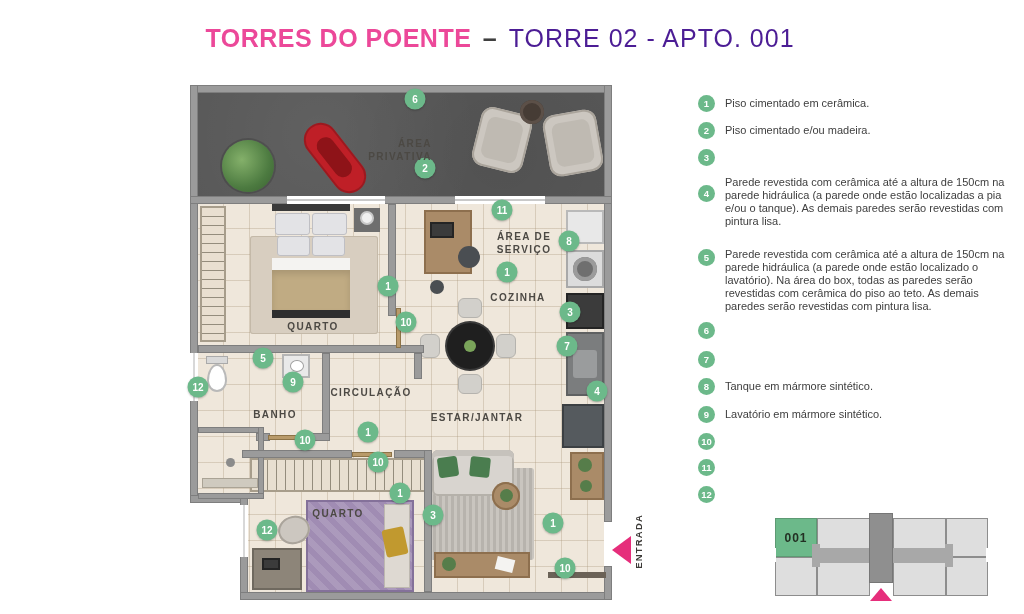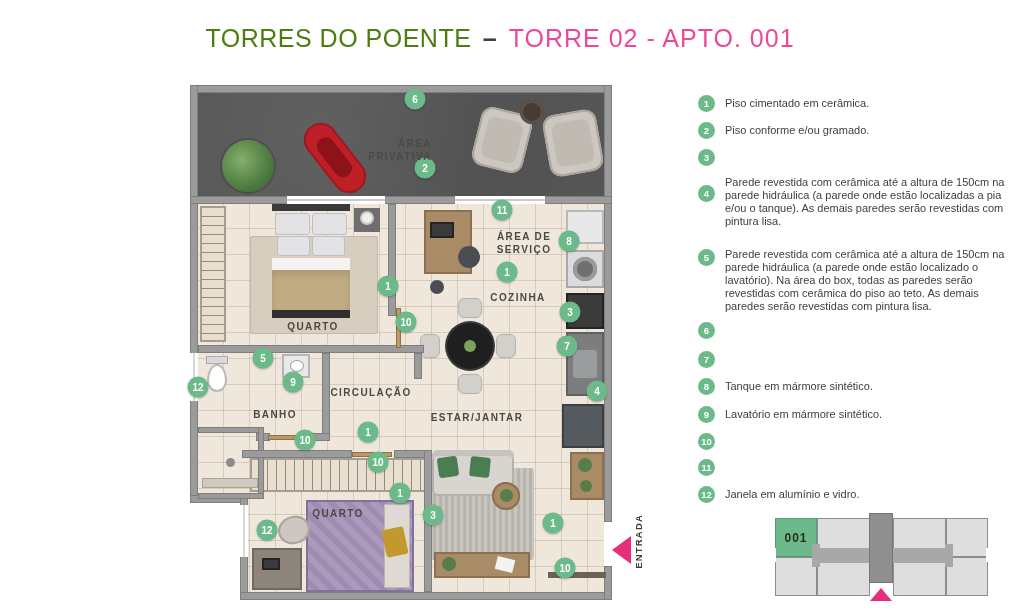--- a/index.html
+++ b/index.html
@@ -5,23 +5,23 @@
   :root{
     --green:#6cb98a; --pink:#e62e7b; --wall:#9b9b9b; --wall-edge:#7e7e7e;
     --floor:#efe7db; --terrace:#585858; --wood:#aa8b68; --ink:#3e3e3e;
   }
   *{margin:0;padding:0;box-sizing:border-box;}
   body{background:#fff;font-family:"Liberation Sans","DejaVu Sans",sans-serif;}
   #canvas{position:relative;width:1024px;height:614px;background:#fff;overflow:hidden;}
 
   
   .title{position:absolute;left:0;top:24px;width:1000px;text-align:center;font-size:25px;letter-spacing:.5px;}
-  .t-bold{font-weight:400;color:#4d7c0f;}
+  .t-bold{font-weight:700;color:#ec4899;}
   .t-sep{font-weight:700;color:#3f3f3f;padding:0 4px;}
-  .t-light{font-weight:400;color:#ec4899;letter-spacing:1px;}
+  .t-light{font-weight:400;color:#4c1d95;letter-spacing:1px;}
 
   
   .abs{position:absolute;}
   .floor-main{left:198px;top:204px;width:406px;height:388px;z-index:1;
     background:
       repeating-linear-gradient(0deg,transparent 0 25px,rgba(160,140,110,.30) 25px 26px),
       repeating-linear-gradient(90deg,transparent 0 25px,rgba(160,140,110,.30) 25px 26px),
       var(--floor);}
   .floor-terrace{left:198px;top:93px;width:406px;height:103px;z-index:1;
     background:
@@ -285,21 +285,21 @@
       </div>
   </div>
 
   <div class="legend" id="legend">
       <div class="item">
         <div class="dot">1</div>
         <div class="txt">Piso cimentado em cerâmica.</div>
       </div>
       <div class="item">
         <div class="dot">2</div>
-        <div class="txt">Piso conforme e/ou gramado.</div>
+        <div class="txt">Piso cimentado e/ou madeira.</div>
       </div>
       <div class="item">
         <div class="dot">3</div>
       </div>
       <div class="item">
         <div class="dot">4</div>
         <div class="txt">Parede revestida com cerâmica até a altura de 150cm na parede hidráulica (a parede onde estão localizadas a pia e/ou o tanque). As demais paredes serão revestidas com pintura lisa.</div>
       </div>
       <div class="item">
         <div class="dot">5</div>
@@ -320,21 +320,20 @@
         <div class="txt">Lavatório em mármore sintético.</div>
       </div>
       <div class="item">
         <div class="dot">10</div>
       </div>
       <div class="item">
         <div class="dot">11</div>
       </div>
       <div class="item">
         <div class="dot">12</div>
-        <div class="txt">Janela em alumínio e vidro.</div>
       </div>
     </div>
 
   <div class="keyplan">
     <div class="kp-unit sel" style="left:3px;top:6px;width:42px;height:39px">001</div>
     <div class="kp-unit" style="left:45px;top:6px;width:53px;height:39px"></div>
     <div class="kp-unit" style="left:121px;top:6px;width:53px;height:39px"></div>
     <div class="kp-unit" style="left:174px;top:6px;width:42px;height:39px"></div>
     <div class="kp-unit" style="left:3px;top:45px;width:42px;height:39px"></div>
     <div class="kp-unit" style="left:45px;top:45px;width:53px;height:39px"></div>

